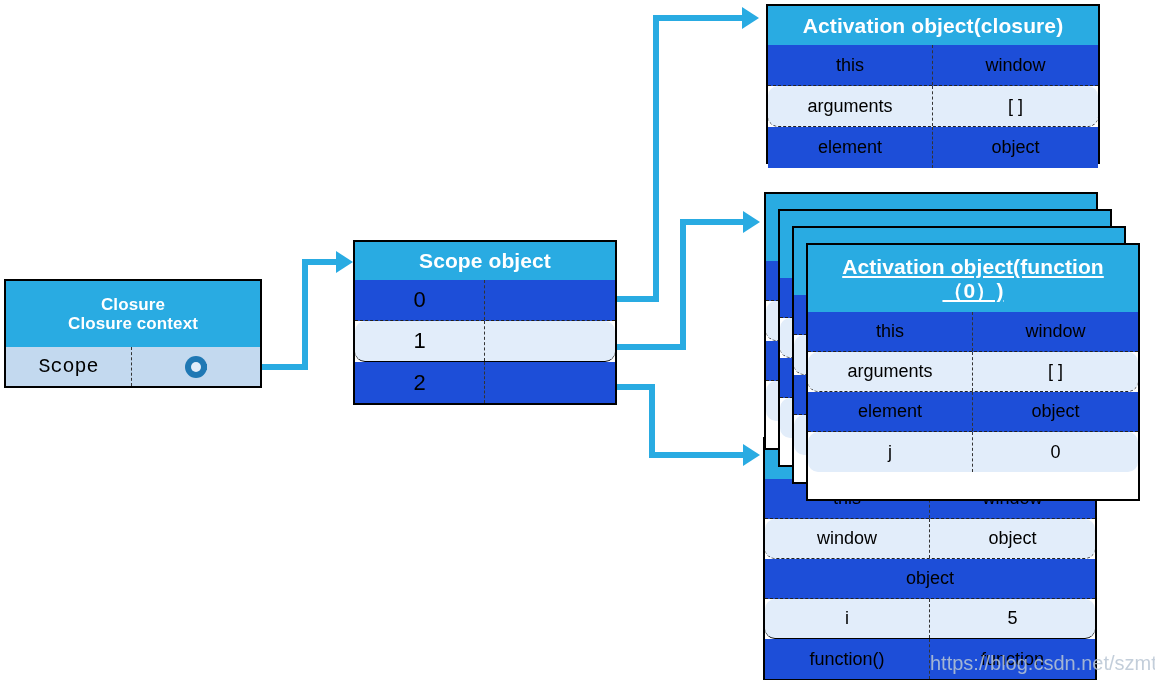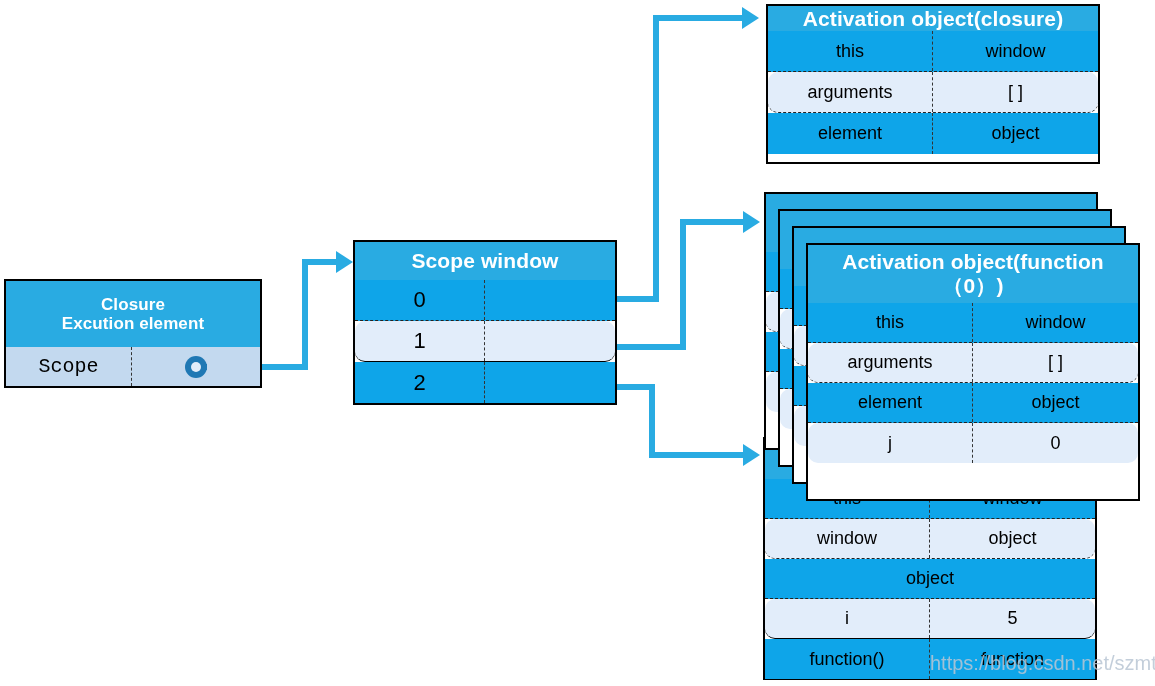--- a/index.html
+++ b/index.html
@@ -36,21 +36,21 @@
     justify-content: center;
     line-height: 1.12;
     letter-spacing: .1px;
   }
   .brow {
     box-sizing: border-box;
     display: flex;
     position: relative;
     color: #000000;
   }
-  .brow.odd  { background: #0ea5e9; }
+  .brow.odd  { background: #1d4ed8; }
   .brow.even { background: #e2edfa; border-radius: 10px; }
   .brow .k, .brow .v {
     box-sizing: border-box;
     flex: 1 1 50%;
     display: flex;
     align-items: center;
     justify-content: center;
     font-size: 18px;
     white-space: nowrap;
   }
@@ -80,37 +80,37 @@
 
   
   #scope-chain { left: 353px; top: 240px; width: 264px; height: 165px; }
   #scope-chain .bhead { height: 38px; width: 100%; font-size: 21px; }
   #scope-chain .brow  { height: 41px; width: 100%; }
   #scope-chain .brow .k { font-size: 22px; flex: 0 0 130px; }
   #scope-chain .brow .v { flex: 1 1 auto; border: 0; }
 
   
   #act-closure { left: 766px; top: 4px; width: 334px; height: 160px; }
-  #act-closure .bhead { height: 25px; width: 100%; font-size: 21px; }
+  #act-closure .bhead { height: 39px; width: 100%; font-size: 21px; }
   #act-closure .brow  { height: 41px; width: 100%; }
 
   
   .stack-card {
     position: absolute;
     box-sizing: border-box;
     border: 2px solid #000;
     background: #ffffff;
   }
   .stack-card .bhead { width: 100%; }
   .stack-card .brow  { width: 100%; }
   #stack-card-0 { left: 764px; top: 192px; width: 334px; height: 258px; }
   #stack-card-1 { left: 778px; top: 209px; width: 334px; height: 258px; }
   #stack-card-2 { left: 792px; top: 226px; width: 334px; height: 258px; }
   #stack-card-3 { left: 806px; top: 243px; width: 334px; height: 258px; z-index: 6; }
-  .stack-card .bhead { height: 58px; font-size: 21px; padding: 0 8px; }
+  .stack-card .bhead { height: 67px; font-size: 21px; padding: 0 8px; text-decoration: underline; }
   .stack-card .brow  { height: 40px; }
 
   
   #global-table { left: 763px; top: 437px; width: 334px; height: 243px; z-index: 2; }
   #global-table .bhead { height: 40px; width: 100%; font-size: 20px; }
   #global-table .brow  { height: 40px; width: 100%; }
 
   
   .seg {
     position: absolute;
@@ -158,33 +158,33 @@
 
   <div class="seg" style="left:543px; top:384px; width:112px; height:6px;"></div>
   <div class="seg" style="left:649px; top:384px; width:6px; height:74px;"></div>
   <div class="seg" style="left:649px; top:452px; width:97px; height:6px;"></div>
   <div class="arrow" style="left:743px; top:444px;"></div>
 
   <div class="box" id="closure-box">
     <div class="bhead">
       <span>
         <span>Closure</span><br>
-        <span>Excution element</span>
+        <span>Closure context</span>
       </span>
     </div>
     <div class="brow">
       <div class="k">Scope</div>
       <div class="v">
         <span class="dot"></span>
       </div>
     </div>
   </div>
 
   <div class="box" id="scope-chain">
-    <div class="bhead">Scope window</div>
+    <div class="bhead">Scope object</div>
     <div class="brow odd dsep">
       <div class="k">0</div>
       <div class="v"></div>
     </div>
     <div class="brow even ssep">
       <div class="k">1</div>
       <div class="v"></div>
     </div>
     <div class="brow odd">
       <div class="k">2</div>

